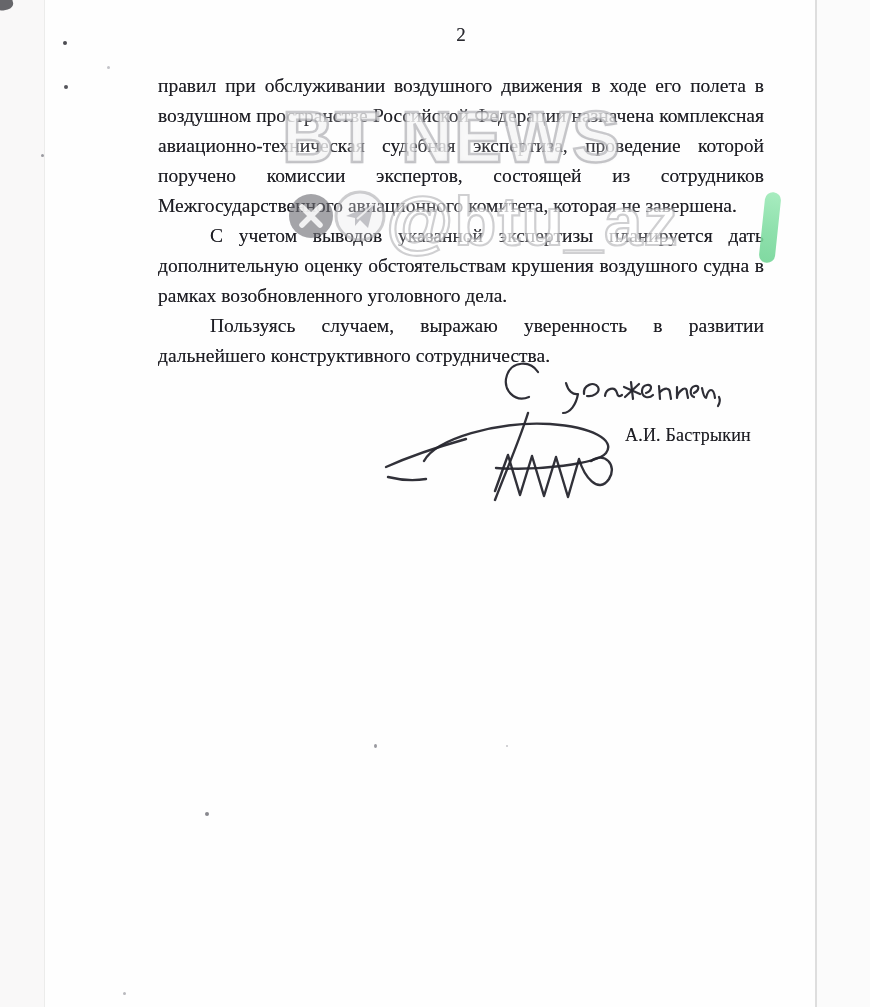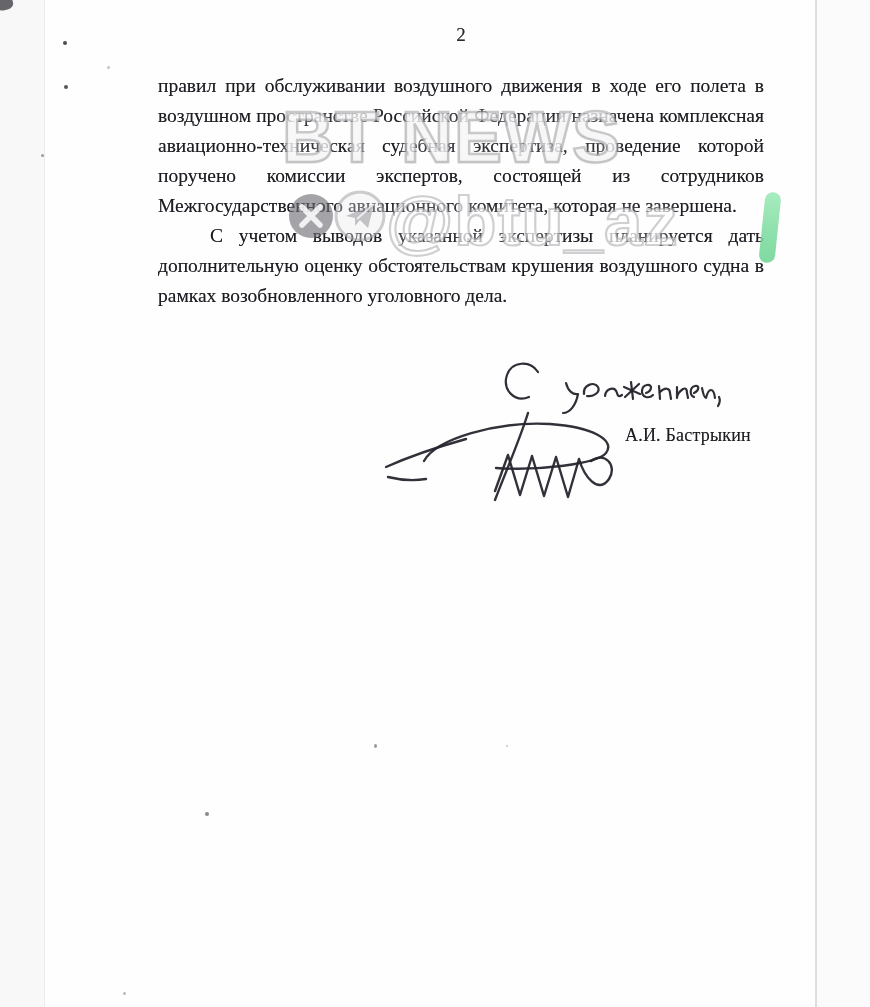--- a/index.html
+++ b/index.html
@@ -104,20 +104,21 @@
 
   <div class="edge-left-strip"></div>
   <div class="edge-right-line"></div>
   <div class="edge-right-strip"></div>
 
   <div class="page-number">2</div>
 
   <div class="letter-body">
     <p>правил при обслуживании воздушного движения в ходе его полета в воздушном пространстве Российской Федерации назначена комплексная авиационно-техническая судебная экспертиза, проведение которой поручено комиссии экспертов, состоящей из сотрудников Межгосударственного авиационного комитета, которая не завершена.</p>
     <p class="indented">С учетом выводов указанной экспертизы планируется дать дополнительную оценку обстоятельствам крушения воздушного судна в рамках возобновленного уголовного дела.</p>
+    <p class="indented">Пользуясь случаем, выражаю уверенность в развитии дальнейшего конструктивного сотрудничества.</p>
   </div>
 
   <div>
     <span class="sr-only">С уважением,</span>
     <svg class="ink" style="left:478px; top:352px;" width="250" height="70" viewBox="0 0 250 70">
       <path d="M 60,20 C 52,8 34,9 29,23 C 24,38 37,51 51,45"></path>
       <path d="M 88,31 C 90,39 95,43 100,42 C 98,53 92,61 85,61"></path>
       <path d="M 106,42 C 105,33 116,29 120,35 C 123,41 114,45 109,44"></path>
       <path d="M 127,44 C 128,36 137,34 139,41 Q 140,46 144,43"></path>
       <path d="M 153,30 L 155,47"></path>

